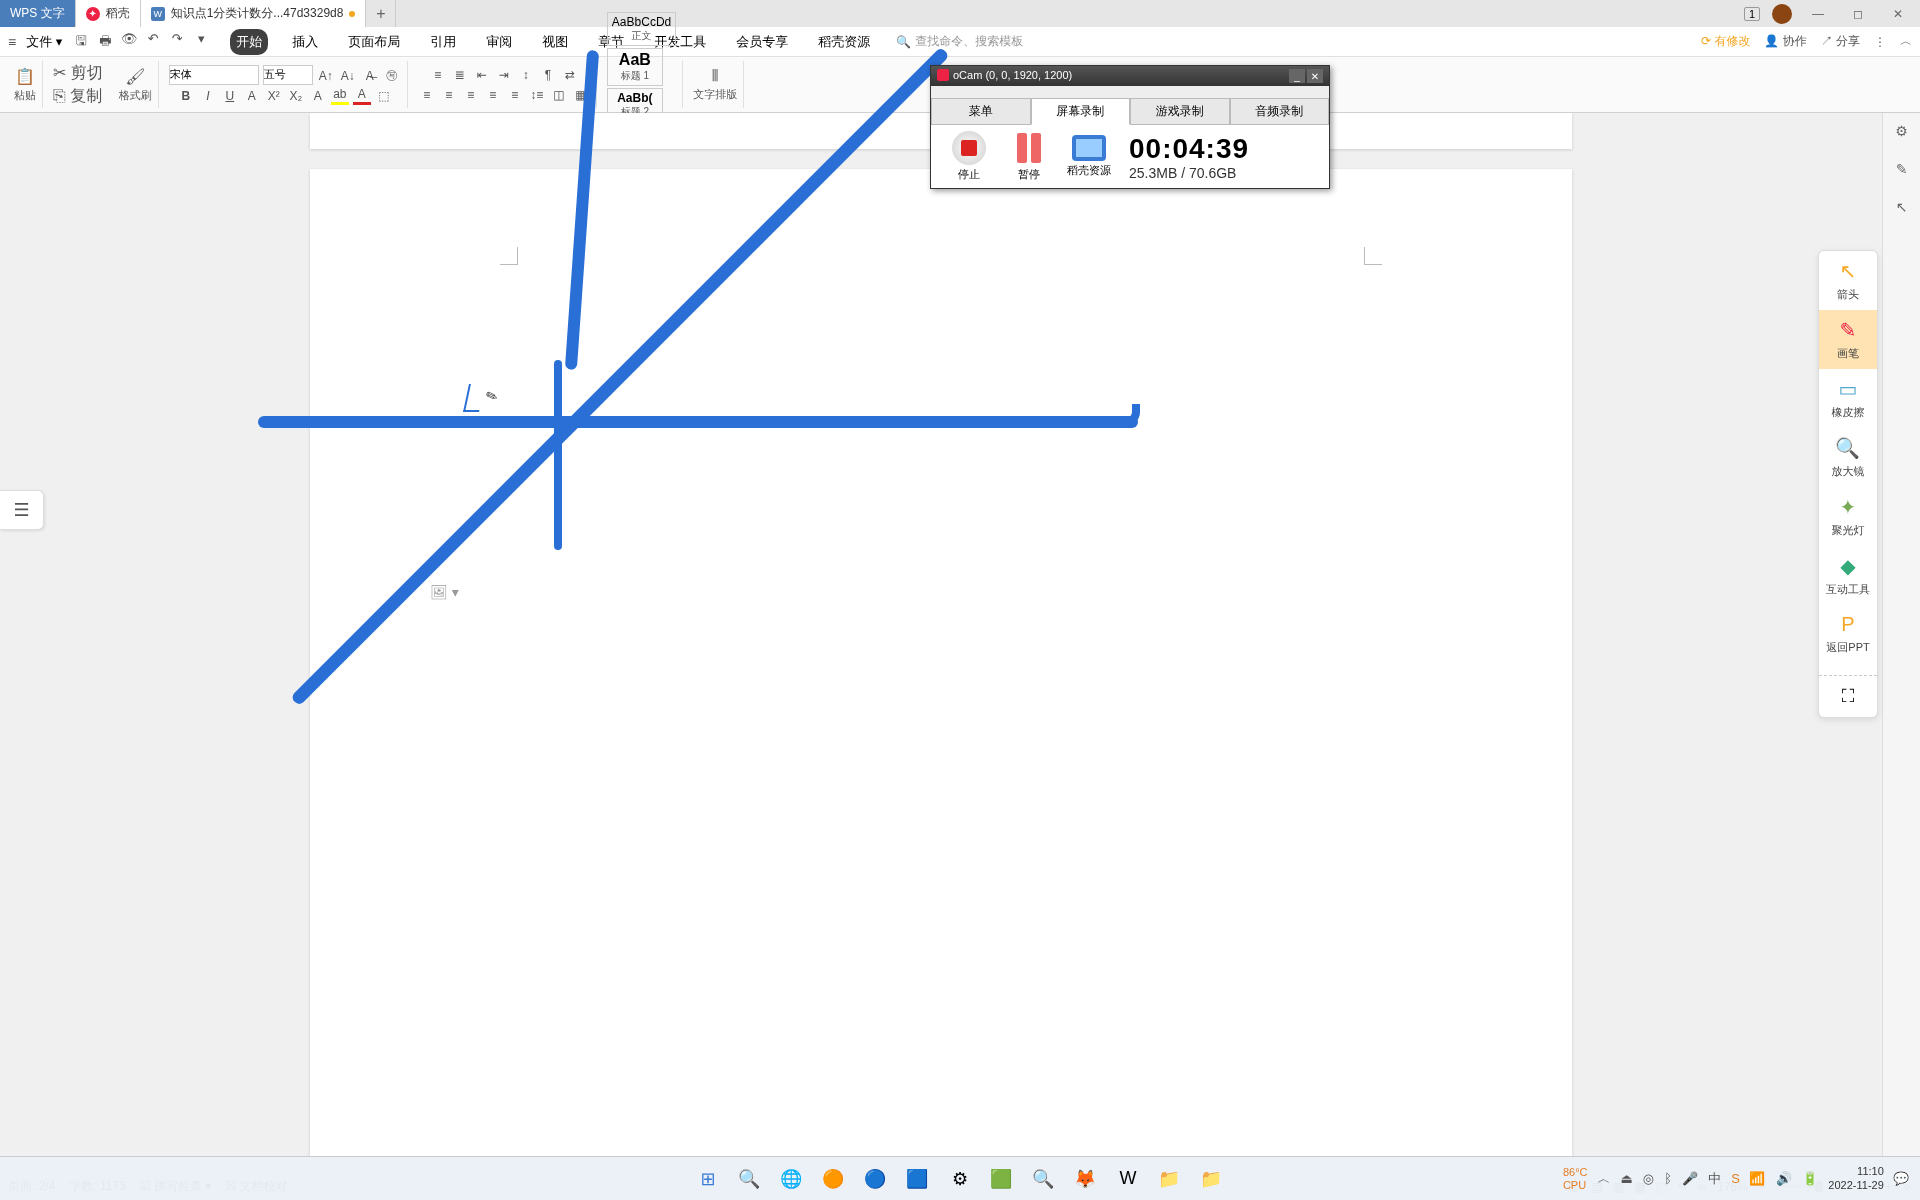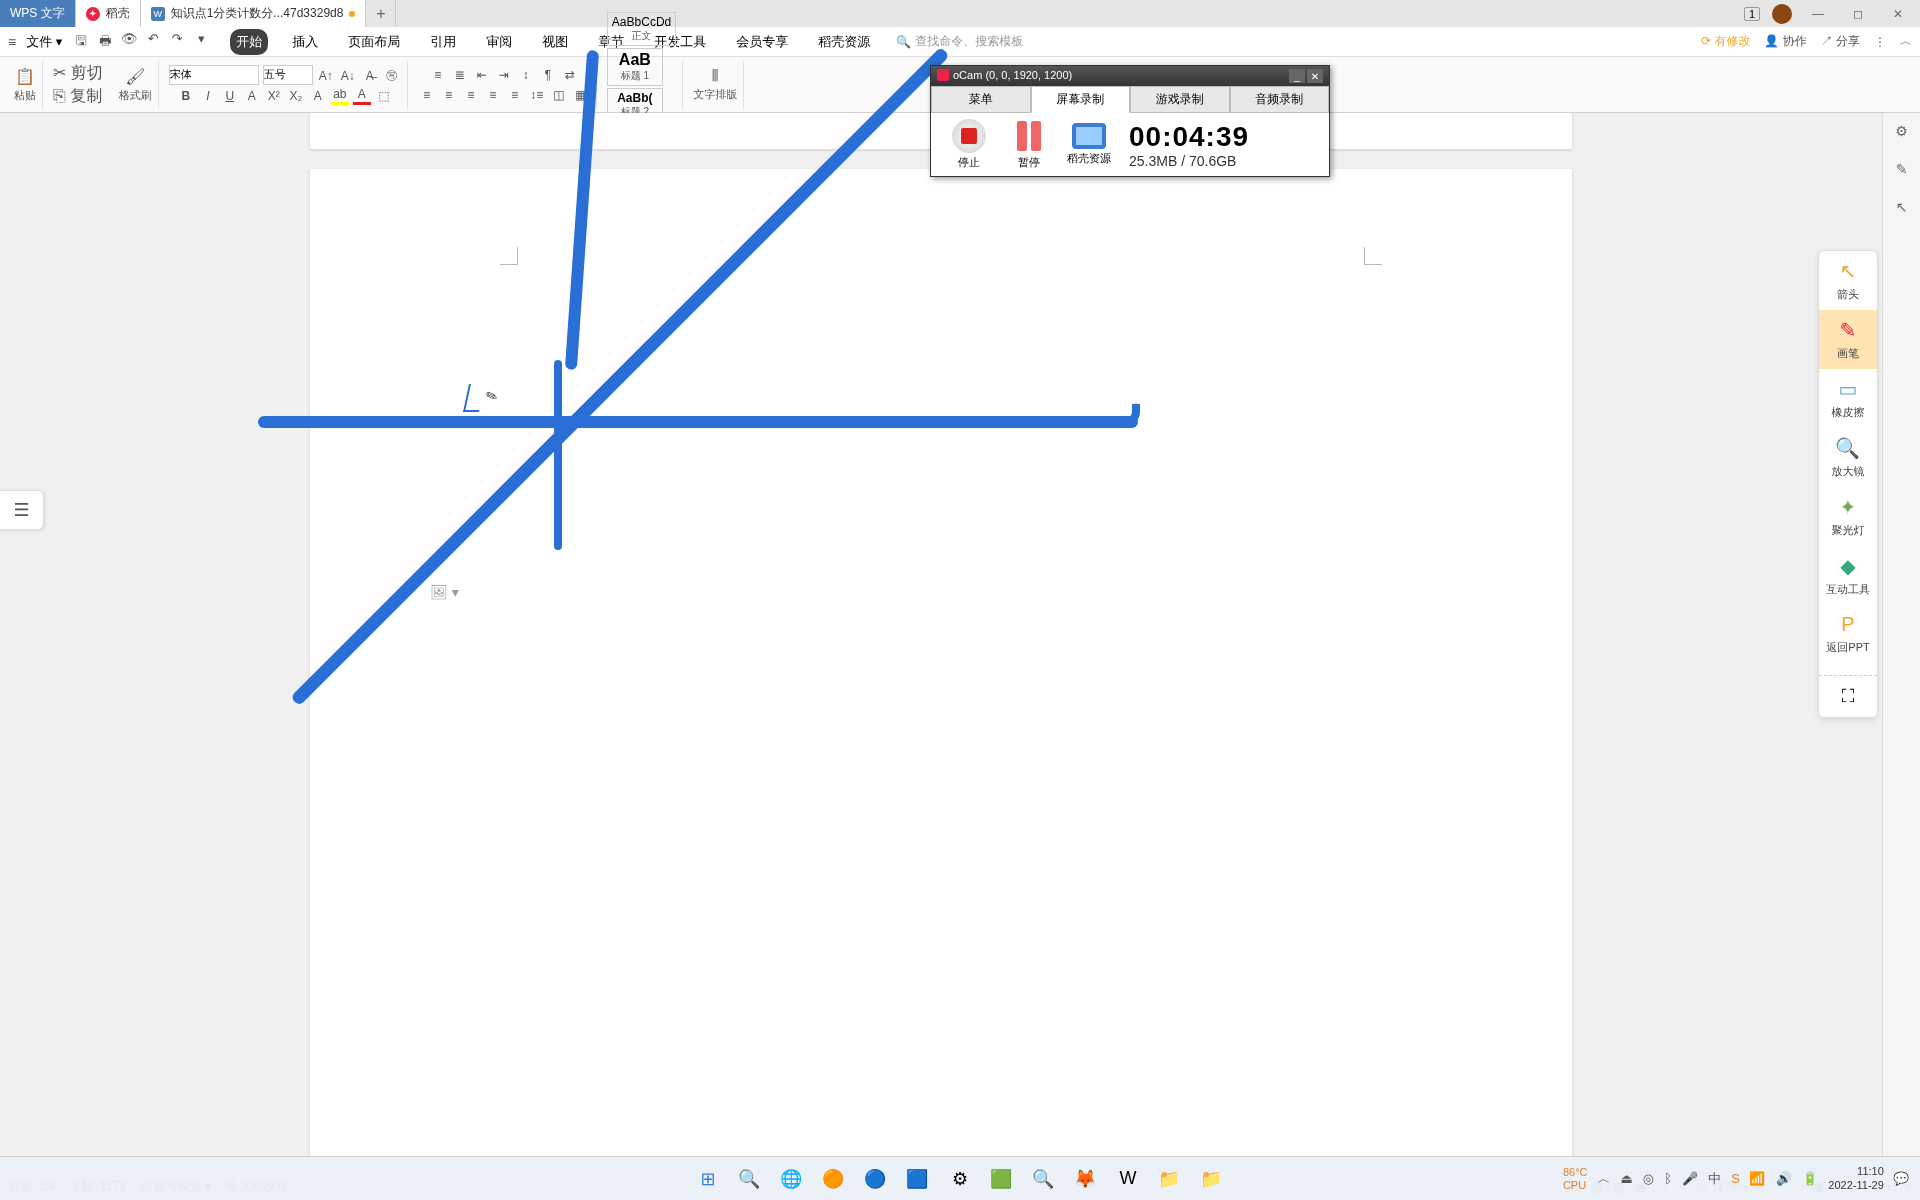--- a/index.html
+++ b/index.html
@@ -66,21 +66,21 @@
 .diag { transform-origin: center; }
 .hook { width: 18px; height: 22px; border: 8px solid #2a6fd6; border-left: none; border-top: none; border-radius: 0 0 14px 0; background: transparent; }
 .angle-mark { position: absolute; width: 16px; height: 28px; border-left: 2px solid #2a6fd6; border-bottom: 2px solid #2a6fd6; transform: skewX(-12deg); }
 
 
 .ocam { position: absolute; top: 65px; left: 930px; width: 400px; background: #eee; border: 1px solid #333; box-shadow: 2px 2px 6px rgba(0,0,0,0.4); z-index: 50; }
 .ocam .tb { background: linear-gradient(#555,#333); color: #fff; font-size: 11px; padding: 3px 6px; display: flex; align-items: flex-start; }
 .ocam .tb .ico { width: 12px; height: 12px; background: #e24; margin-right: 4px; border-radius: 2px; }
 .ocam .tb .winbtns { margin-left: auto; display: flex; gap: 2px; }
 .ocam .tb .winbtns span { width: 16px; height: 14px; background: #666; display: inline-flex; align-items: center; justify-content: center; font-size: 10px; }
-.ocam .tabs { display: flex; background: #737373; font-size: 12px; }
+.ocam .tabs { display: flex; background: #737373; font-size: 12px; margin-top: 12px; }
 .ocam .tabs div { flex: 1; text-align: center; padding: 4px 0; border: 1px solid #bbb; background: #e8e8e8; }
 .ocam .tabs div.active { background: #fff; border-bottom: 1px solid #fff; }
 .ocam .body { display: flex; background: #fff; padding: 6px 8px; align-items: center; }
 .ocam .ctrl { display: flex; flex-direction: column; align-items: center; width: 60px; font-size: 11px; gap: 2px; }
 .ocam .ctrl .cicon { width: 34px; height: 34px; border-radius: 50%; display: flex; align-items: center; justify-content: center; font-size: 18px; }
 .ocam .stop .cicon { background: radial-gradient(#fff,#ccc); }
 .ocam .stop .cicon::after { content:""; width: 16px; height: 16px; background: #d22; border-radius: 2px; }
 .ocam .pause .cicon { display: flex; gap: 4px; }
 .ocam .pause .bar { width: 10px; height: 30px; background: #e66; border-radius: 2px; }
 .ocam .cap .cicon { background: #3a7bd5; border-radius: 4px; width: 34px; height: 26px; position: relative; }

